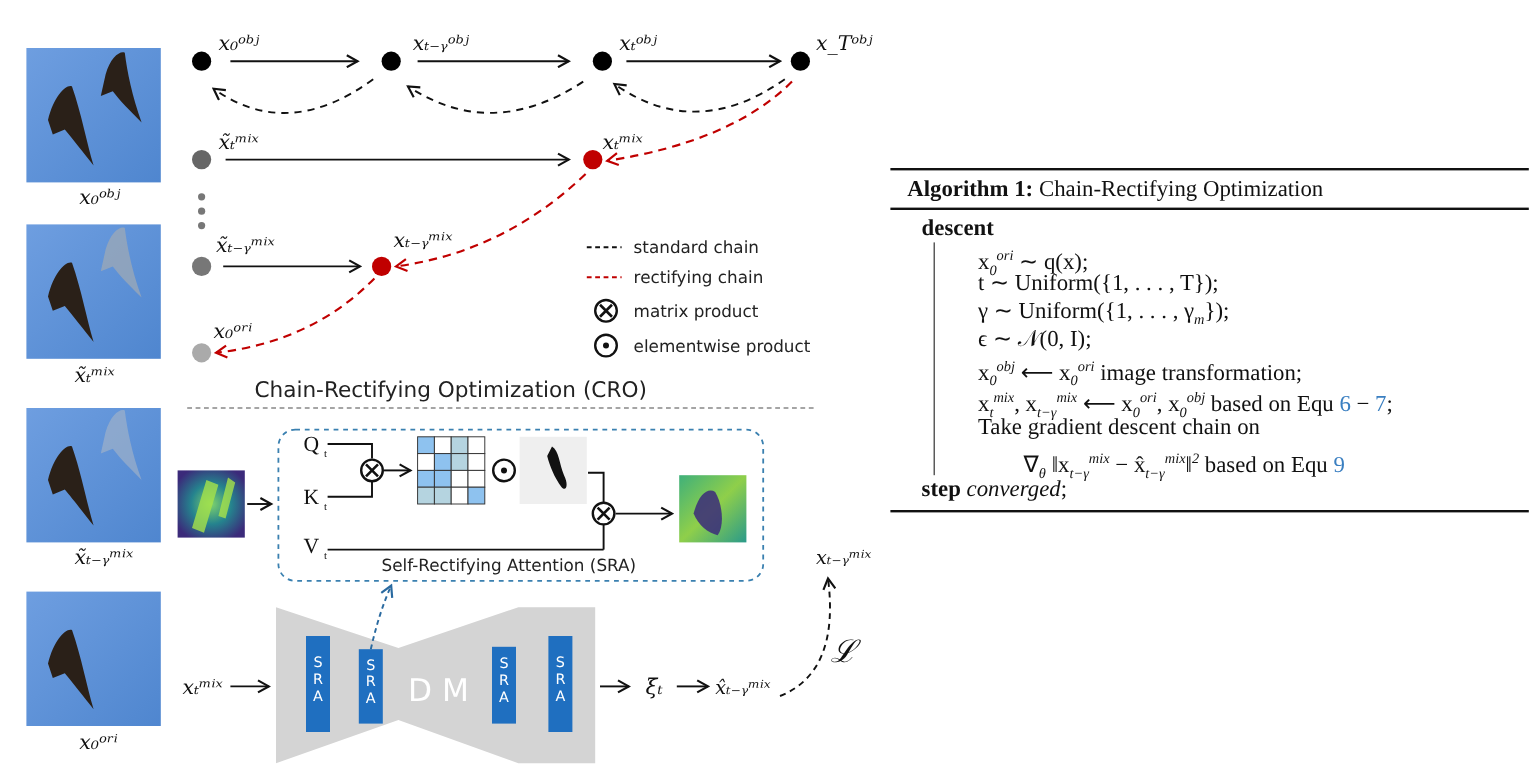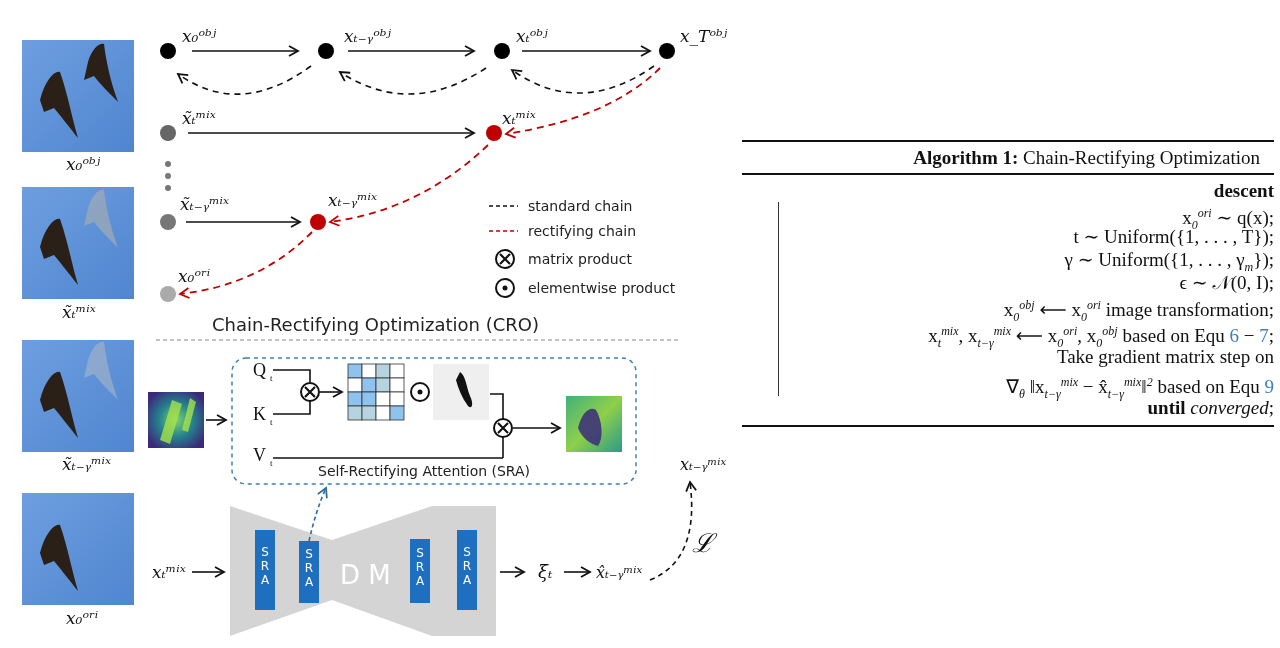--- a/index.html
+++ b/index.html
@@ -1,20 +1,20 @@
 <!DOCTYPE html>
 <html><head>
 <meta charset="utf-8">
 <style>
   html, body { margin:0; padding:0; background:#ffffff; }
   body { width:1280px; height:648px; position:relative; overflow:hidden; font-family:"DejaVu Sans", sans-serif; }
   svg { position:absolute; left:0; top:0; }
   .math { font-family:"DejaVu Serif", serif; font-style:italic; fill:#111; }
   .sans { font-family:"DejaVu Sans", sans-serif; fill:#222; }
-  .algo { position:absolute; left:742px; top:140px; width:532px; font-family:"Liberation Serif", serif; color:#111; font-size:19px;text-align:right; }
+  .algo { position:absolute; left:742px; top:140px; width:532px; font-family:"Liberation Serif", serif; color:#111; font-size:19px; }
   .algo .rule { height:2px; background:#111; }
   .algo .title { padding:5px 14px 4px 14px; font-size:19px; }
   .algo .title b { font-weight:bold; }
   .algo .body { padding:4px 0 6px 26px; }
   .algo .kw { font-weight:bold; }
   .algo .block { margin-left:10px; border-left:1.5px solid #333; padding-left:36px; }
   .algo .line { height:23px; line-height:23px; white-space:nowrap; }
   .algo .line.tall { height:28px; line-height:28px; }
   .algo .indent2 { padding-left:38px; }
   .algo .ref { color:#3a7fc1; }
@@ -239,22 +239,22 @@
   <div class="rule"></div>
   <div class="body">
     <div class="line kw">descent</div>
     <div class="block" id="algo-lines">
         <div class="line">x<sub>0</sub><sup>ori</sup> ∼ q(x);</div>
         <div class="line">t ∼ Uniform({1, . . . , T});</div>
         <div class="line">γ ∼ Uniform({1, . . . , γ<sub>m</sub>});</div>
         <div class="line">ϵ ∼ 𝒩(0, I);</div>
         <div class="line">x<sub>0</sub><sup>obj</sup> ⟵ x<sub>0</sub><sup>ori</sup> image transformation;</div>
         <div class="line tall">x<sub>t</sub><sup>mix</sup>, x<sub>t−γ</sub><sup>mix</sup> ⟵ x<sub>0</sub><sup>ori</sup>, x<sub>0</sub><sup>obj</sup> based on Equ <span class="ref">6</span> − <span class="ref">7</span>;</div>
-        <div class="line">Take gradient matrix step on</div>
+        <div class="line">Take gradient descent chain on</div>
         <div class="line indent2 tall">∇<sub>θ</sub> ‖x<sub>t−γ</sub><sup>mix</sup> − x̂<sub>t−γ</sub><sup>mix</sup>‖<sup>2</sup> based on Equ <span class="ref">9</span></div>
       </div>
     <div class="line">
-      <span class="kw">until</span>
+      <span class="kw">step</span>
       <i>converged</i><span>;</span>
     </div>
   </div>
   <div class="rule"></div>
 </div>
 
 </body></html>

